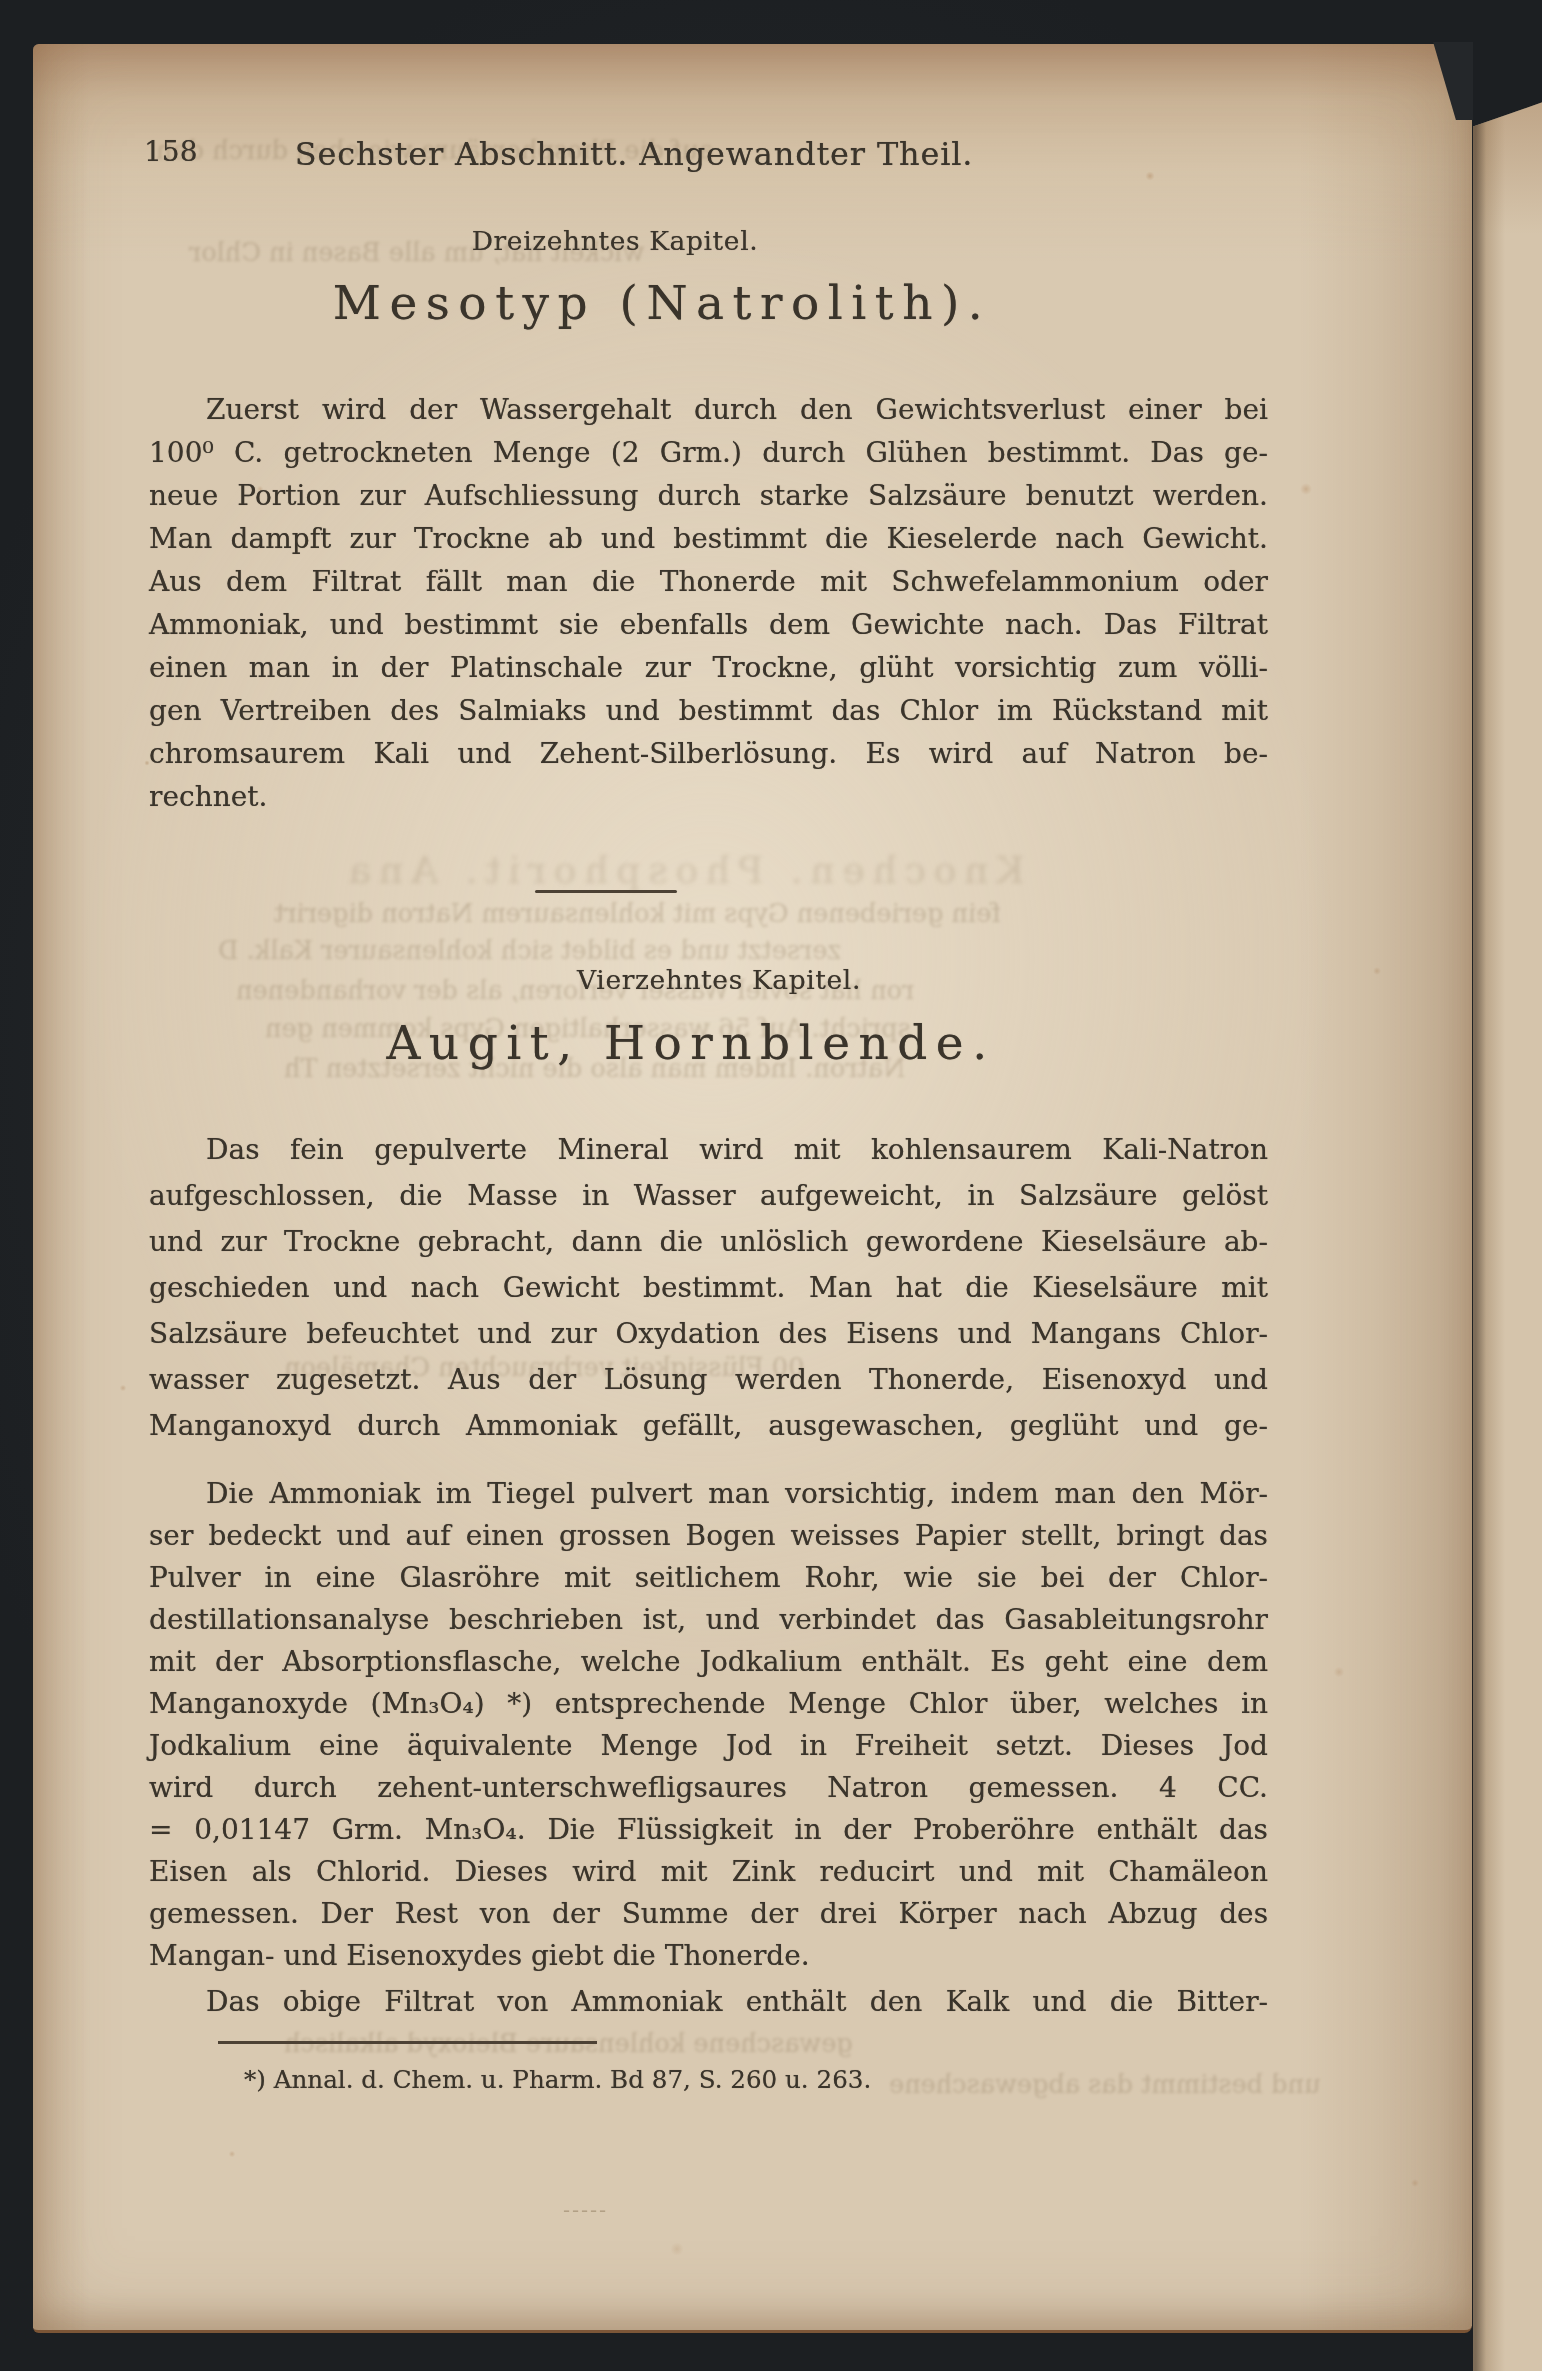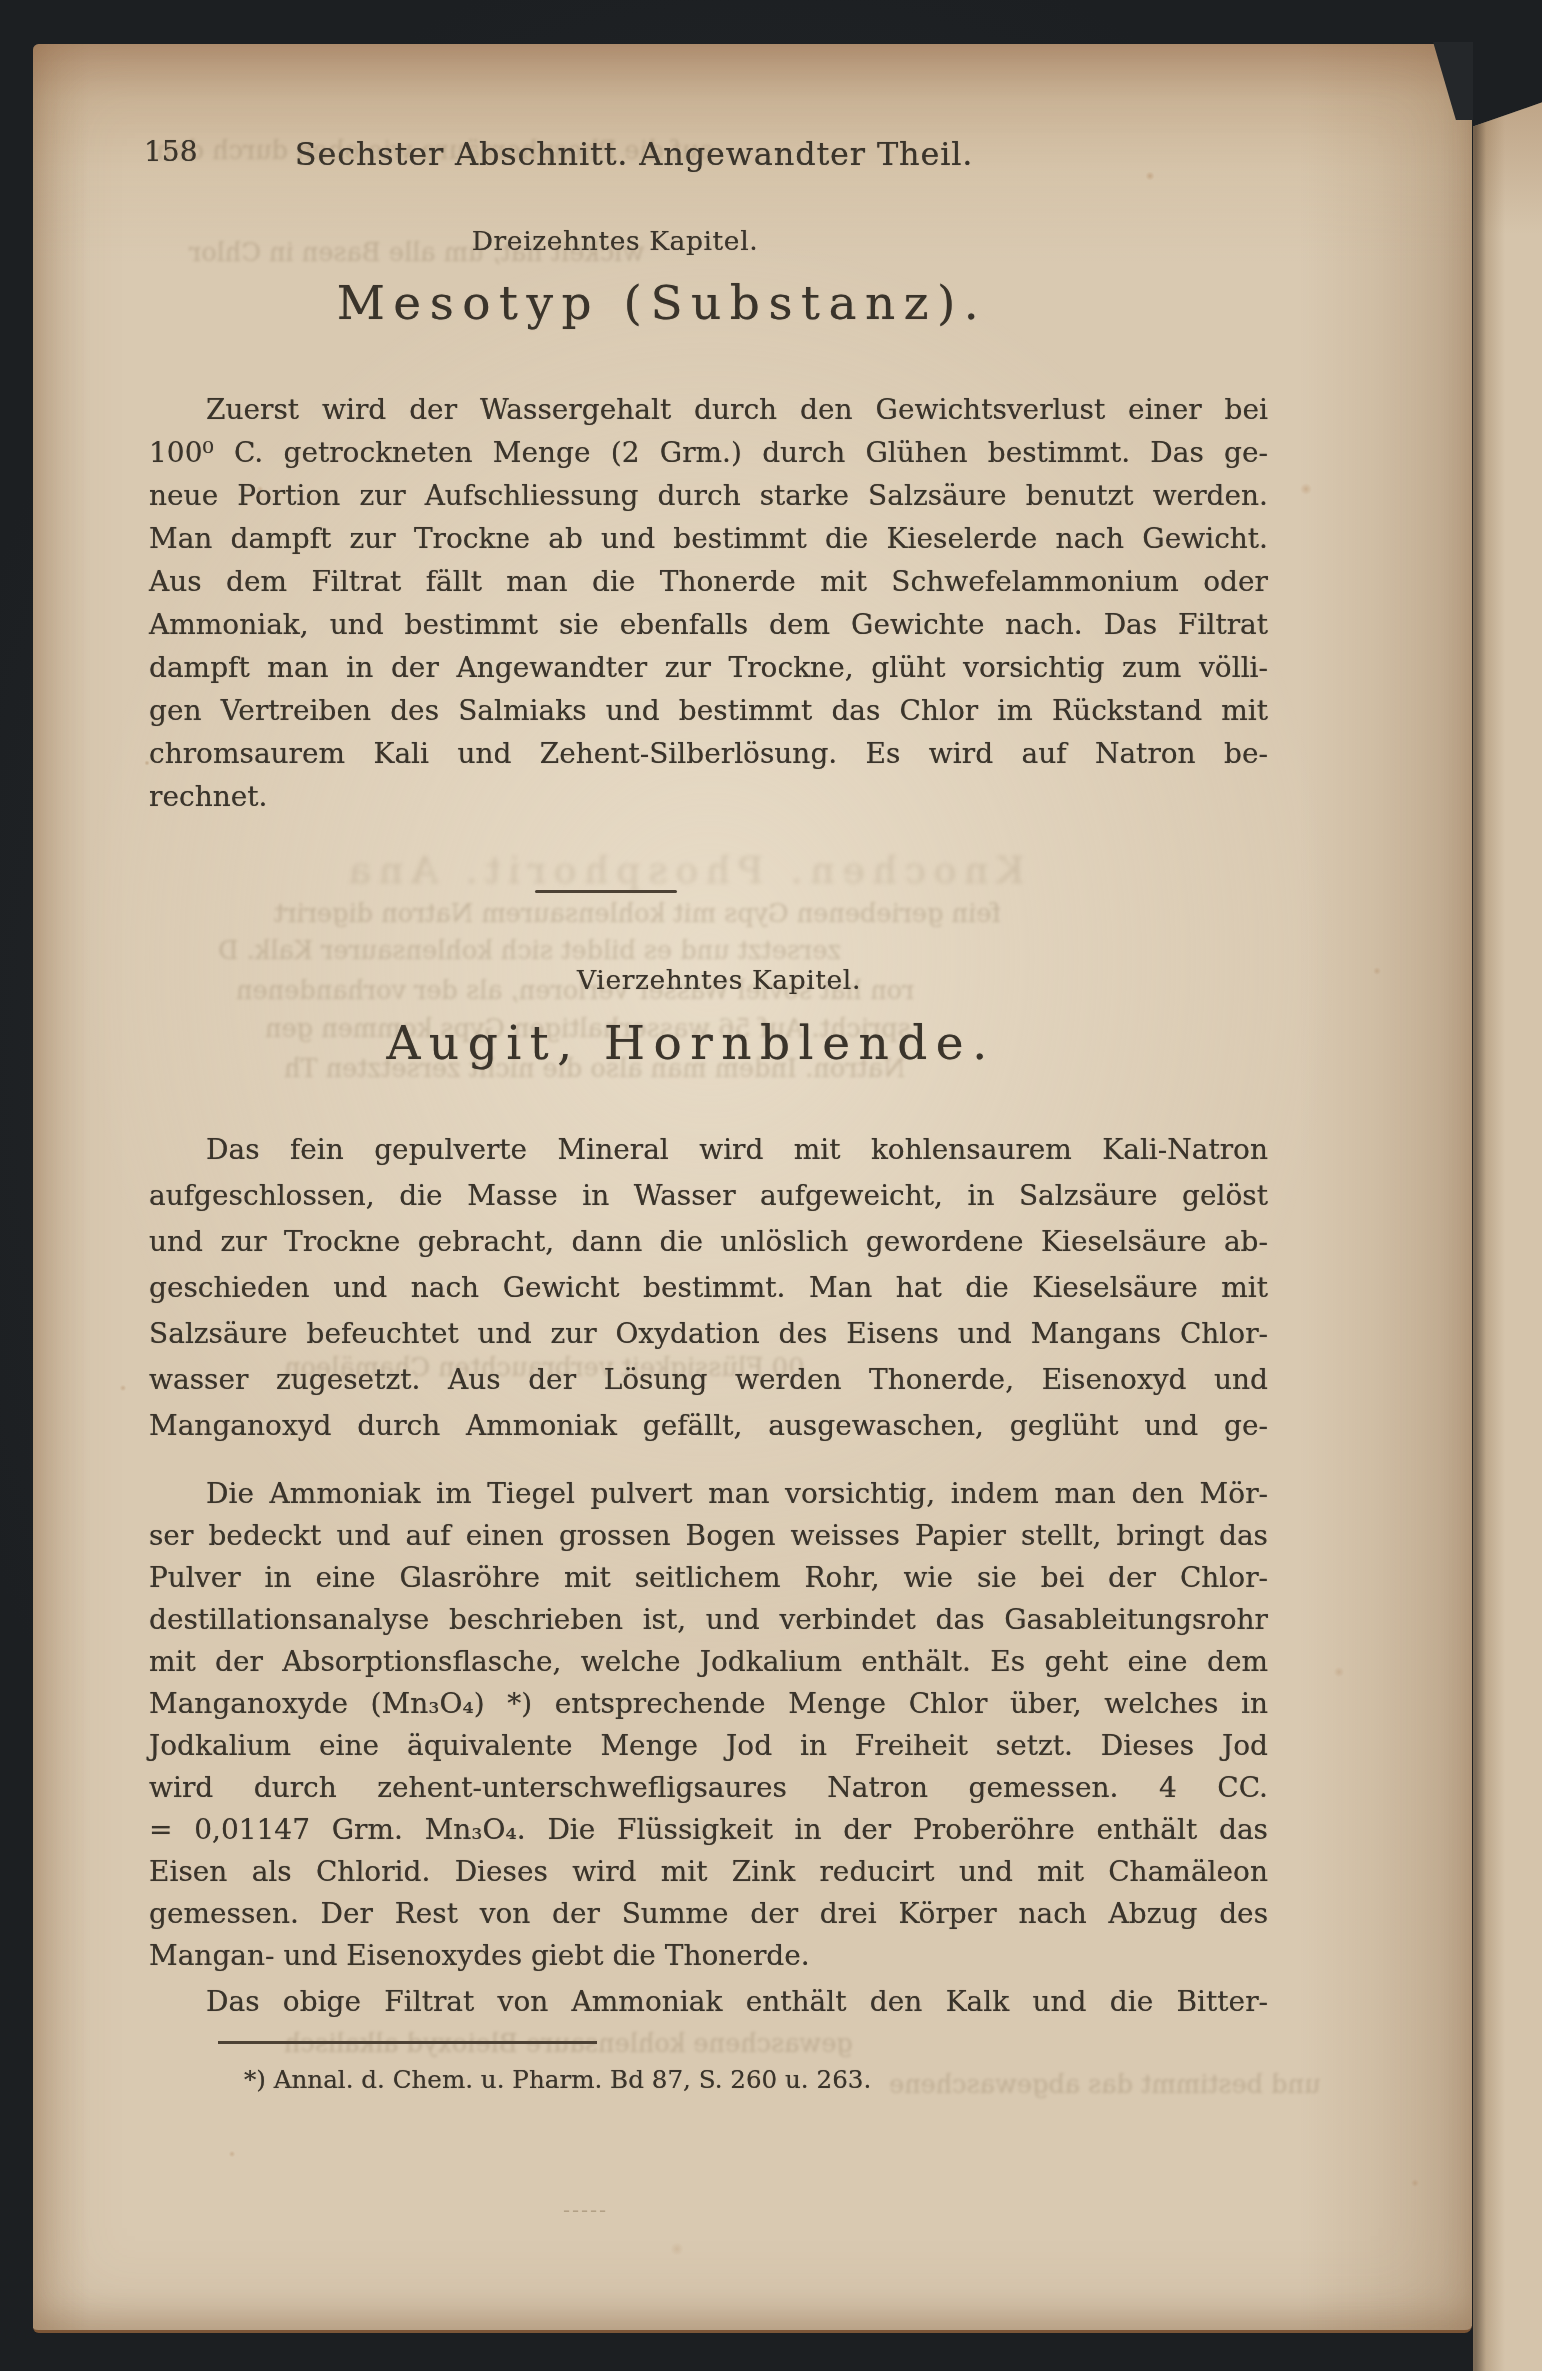--- a/index.html
+++ b/index.html
@@ -88,30 +88,30 @@
   <div class="ghost" style="top:1009px;left:251px">Natron. Indem man also die nicht zersetzten Th</div>
   <div class="ghost" style="top:1308px;left:251px">00 Flüssigkeit verbrauchten Chamäleon</div>
   <div class="ghost" style="top:1984px;left:251px">gewaschene kohlensaure Bleioxyd alkalisch</div>
   <div class="ghost" style="top:2025px;left:856px">und bestimmt das abgewaschene</div>
   <div class="ghost plain" style="top:2154px;left:530px">-----</div>
 
   <div class="ink folio" style="left:111px;top:91px">158</div>
   <div class="ink chead running-head" style="left:601px;top:91px">Sechster Abschnitt. Angewandter Theil.</div>
 
   <div class="ink chead kapitel" style="left:582px;top:181px">Dreizehntes Kapitel.</div>
-  <div class="ink chead btitle" style="left:629px;top:231px">Mesotyp (Substanz).</div>
+  <div class="ink chead btitle" style="left:629px;top:231px">Mesotyp (Natrolith).</div>
 
   <div class="para p1" style="top:344px">
     <div class="ink ln indent">Zuerst wird der Wassergehalt durch den Gewichtsverlust einer bei</div>
     <div class="ink ln">100⁰ C. getrockneten Menge (2 Grm.) durch Glühen bestimmt.  Das ge-</div>
     <div class="ink ln">neue Portion zur Aufschliessung durch starke Salzsäure benutzt werden.</div>
     <div class="ink ln">Man dampft zur Trockne ab und bestimmt die Kieselerde nach Gewicht.</div>
     <div class="ink ln">Aus dem Filtrat fällt man die Thonerde mit Schwefelammonium oder</div>
     <div class="ink ln">Ammoniak, und bestimmt sie ebenfalls dem Gewichte nach.  Das Filtrat</div>
-    <div class="ink ln">dampft man in der Angewandter zur Trockne, glüht vorsichtig zum völli-</div>
+    <div class="ink ln">einen man in der Platinschale zur Trockne, glüht vorsichtig zum völli-</div>
     <div class="ink ln">gen Vertreiben des Salmiaks und bestimmt das Chlor im Rückstand mit</div>
     <div class="ink ln">chromsaurem Kali und Zehent-Silberlösung.  Es wird auf Natron be-</div>
     <div class="ink ln short">rechnet.</div>
   </div>
 
   <div class="divider" style="left:502px;top:846px;width:142px"></div>
 
   <div class="ink chead kapitel" style="left:686px;top:920px">Vierzehntes Kapitel.</div>
   <div class="ink chead btitle" style="left:658px;top:971px">Augit, Hornblende.</div>
 

